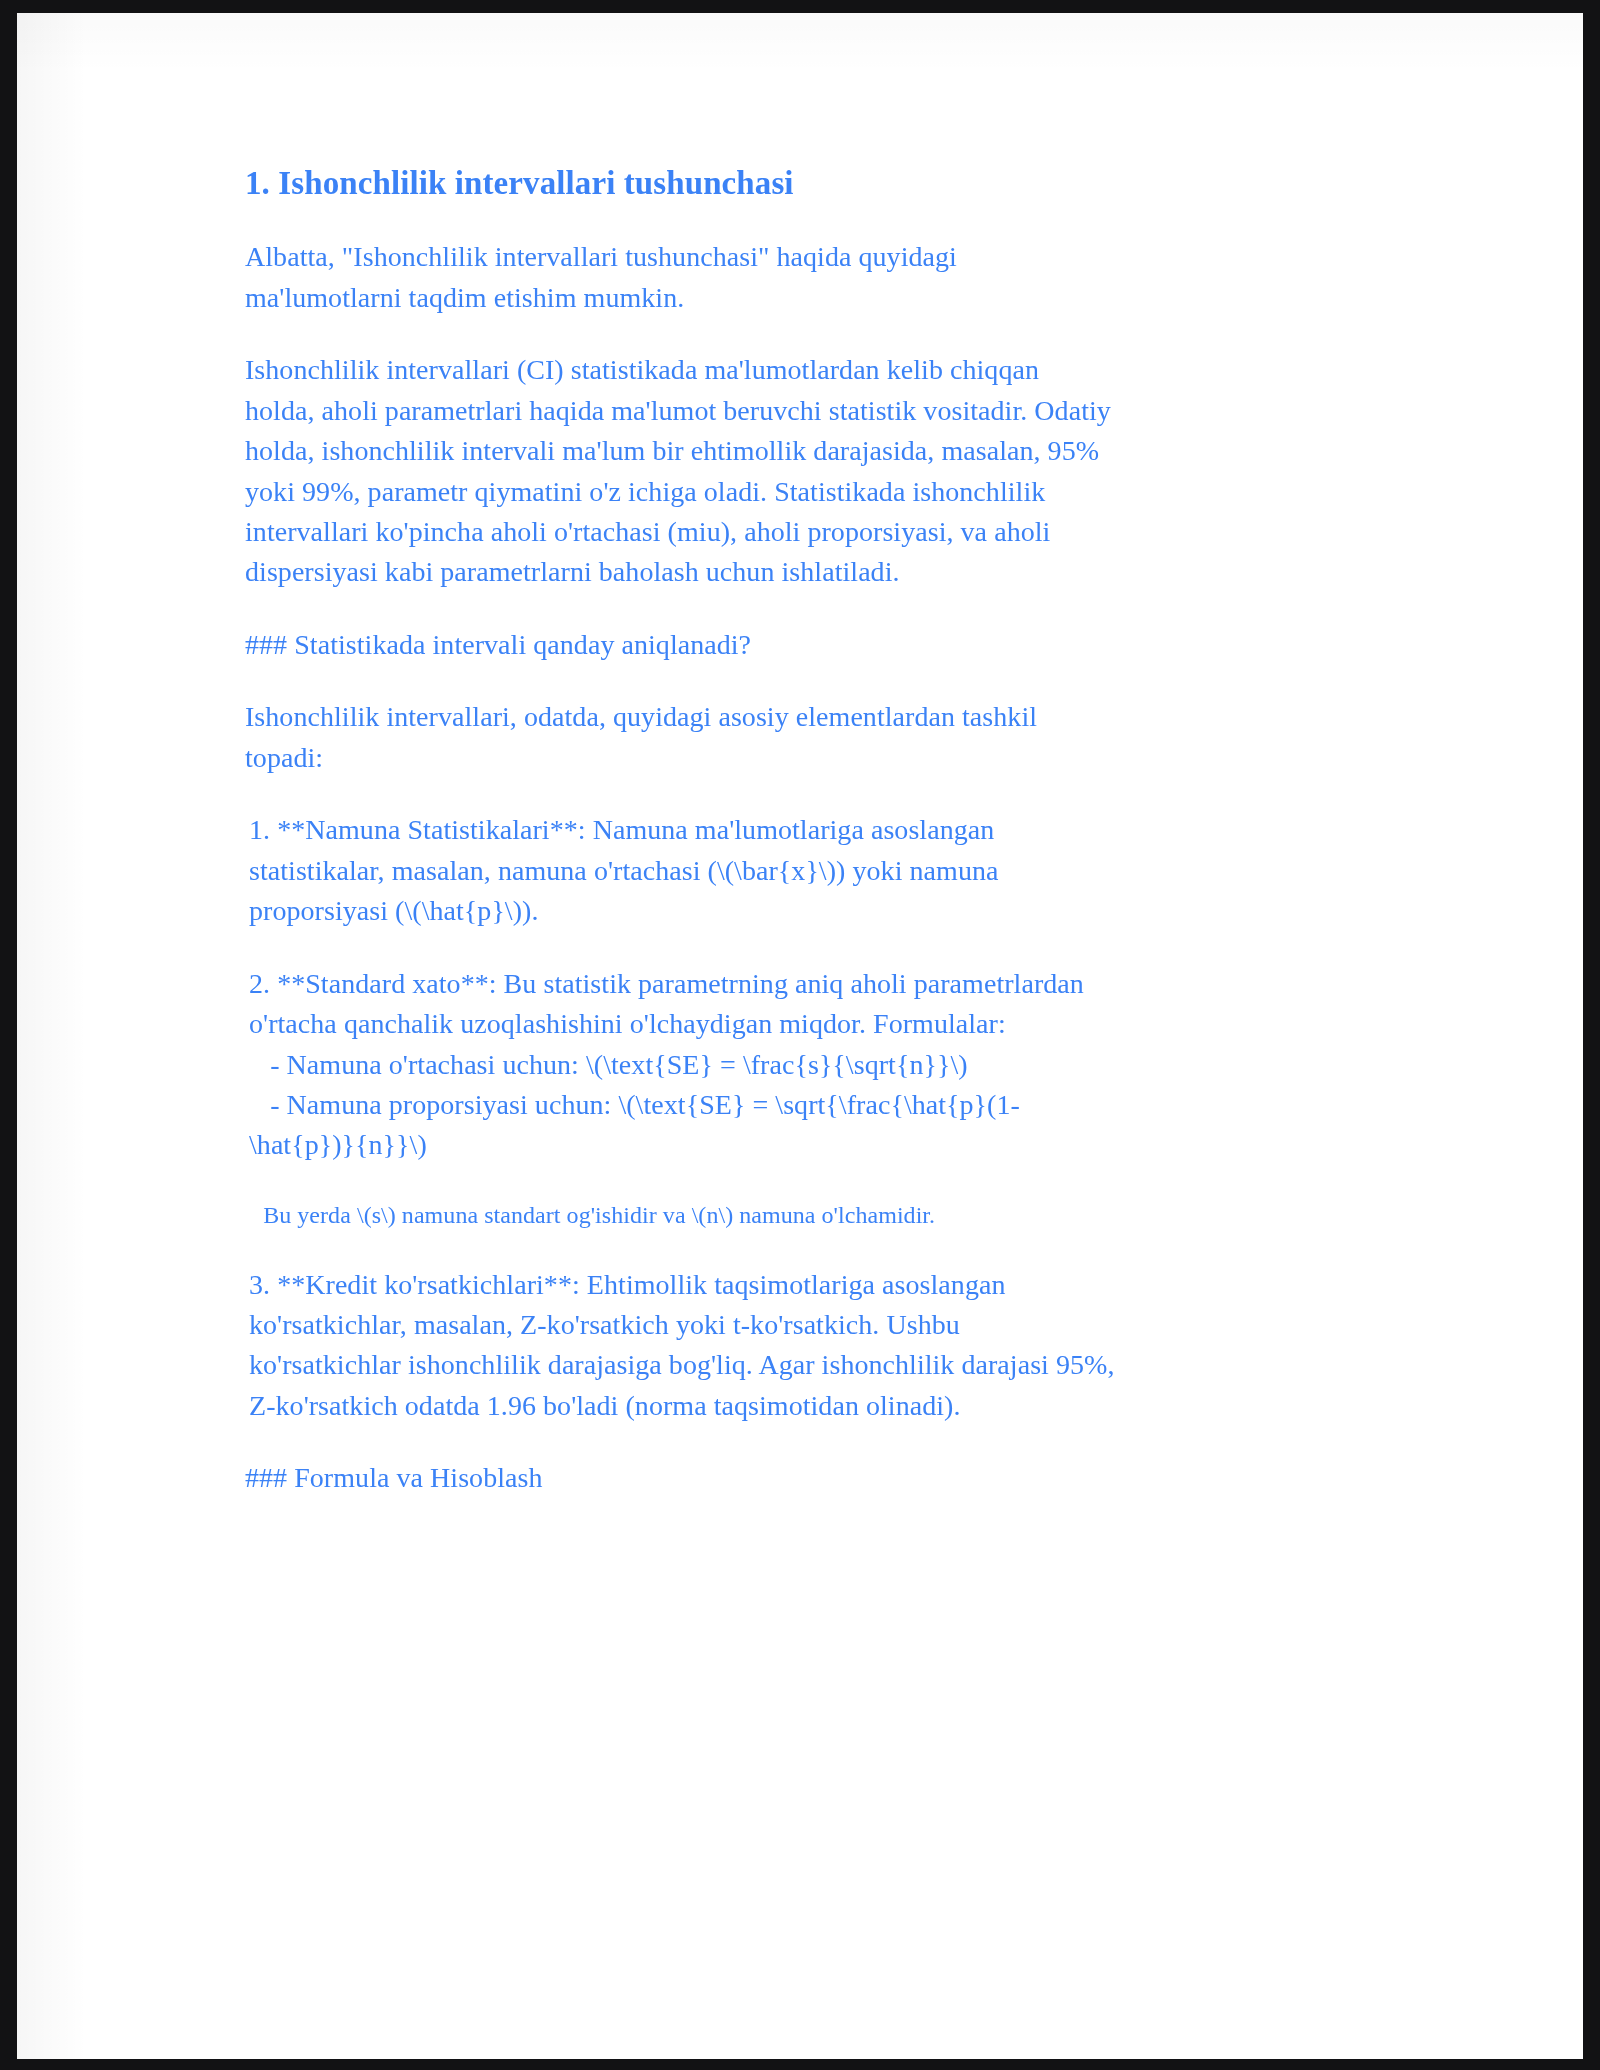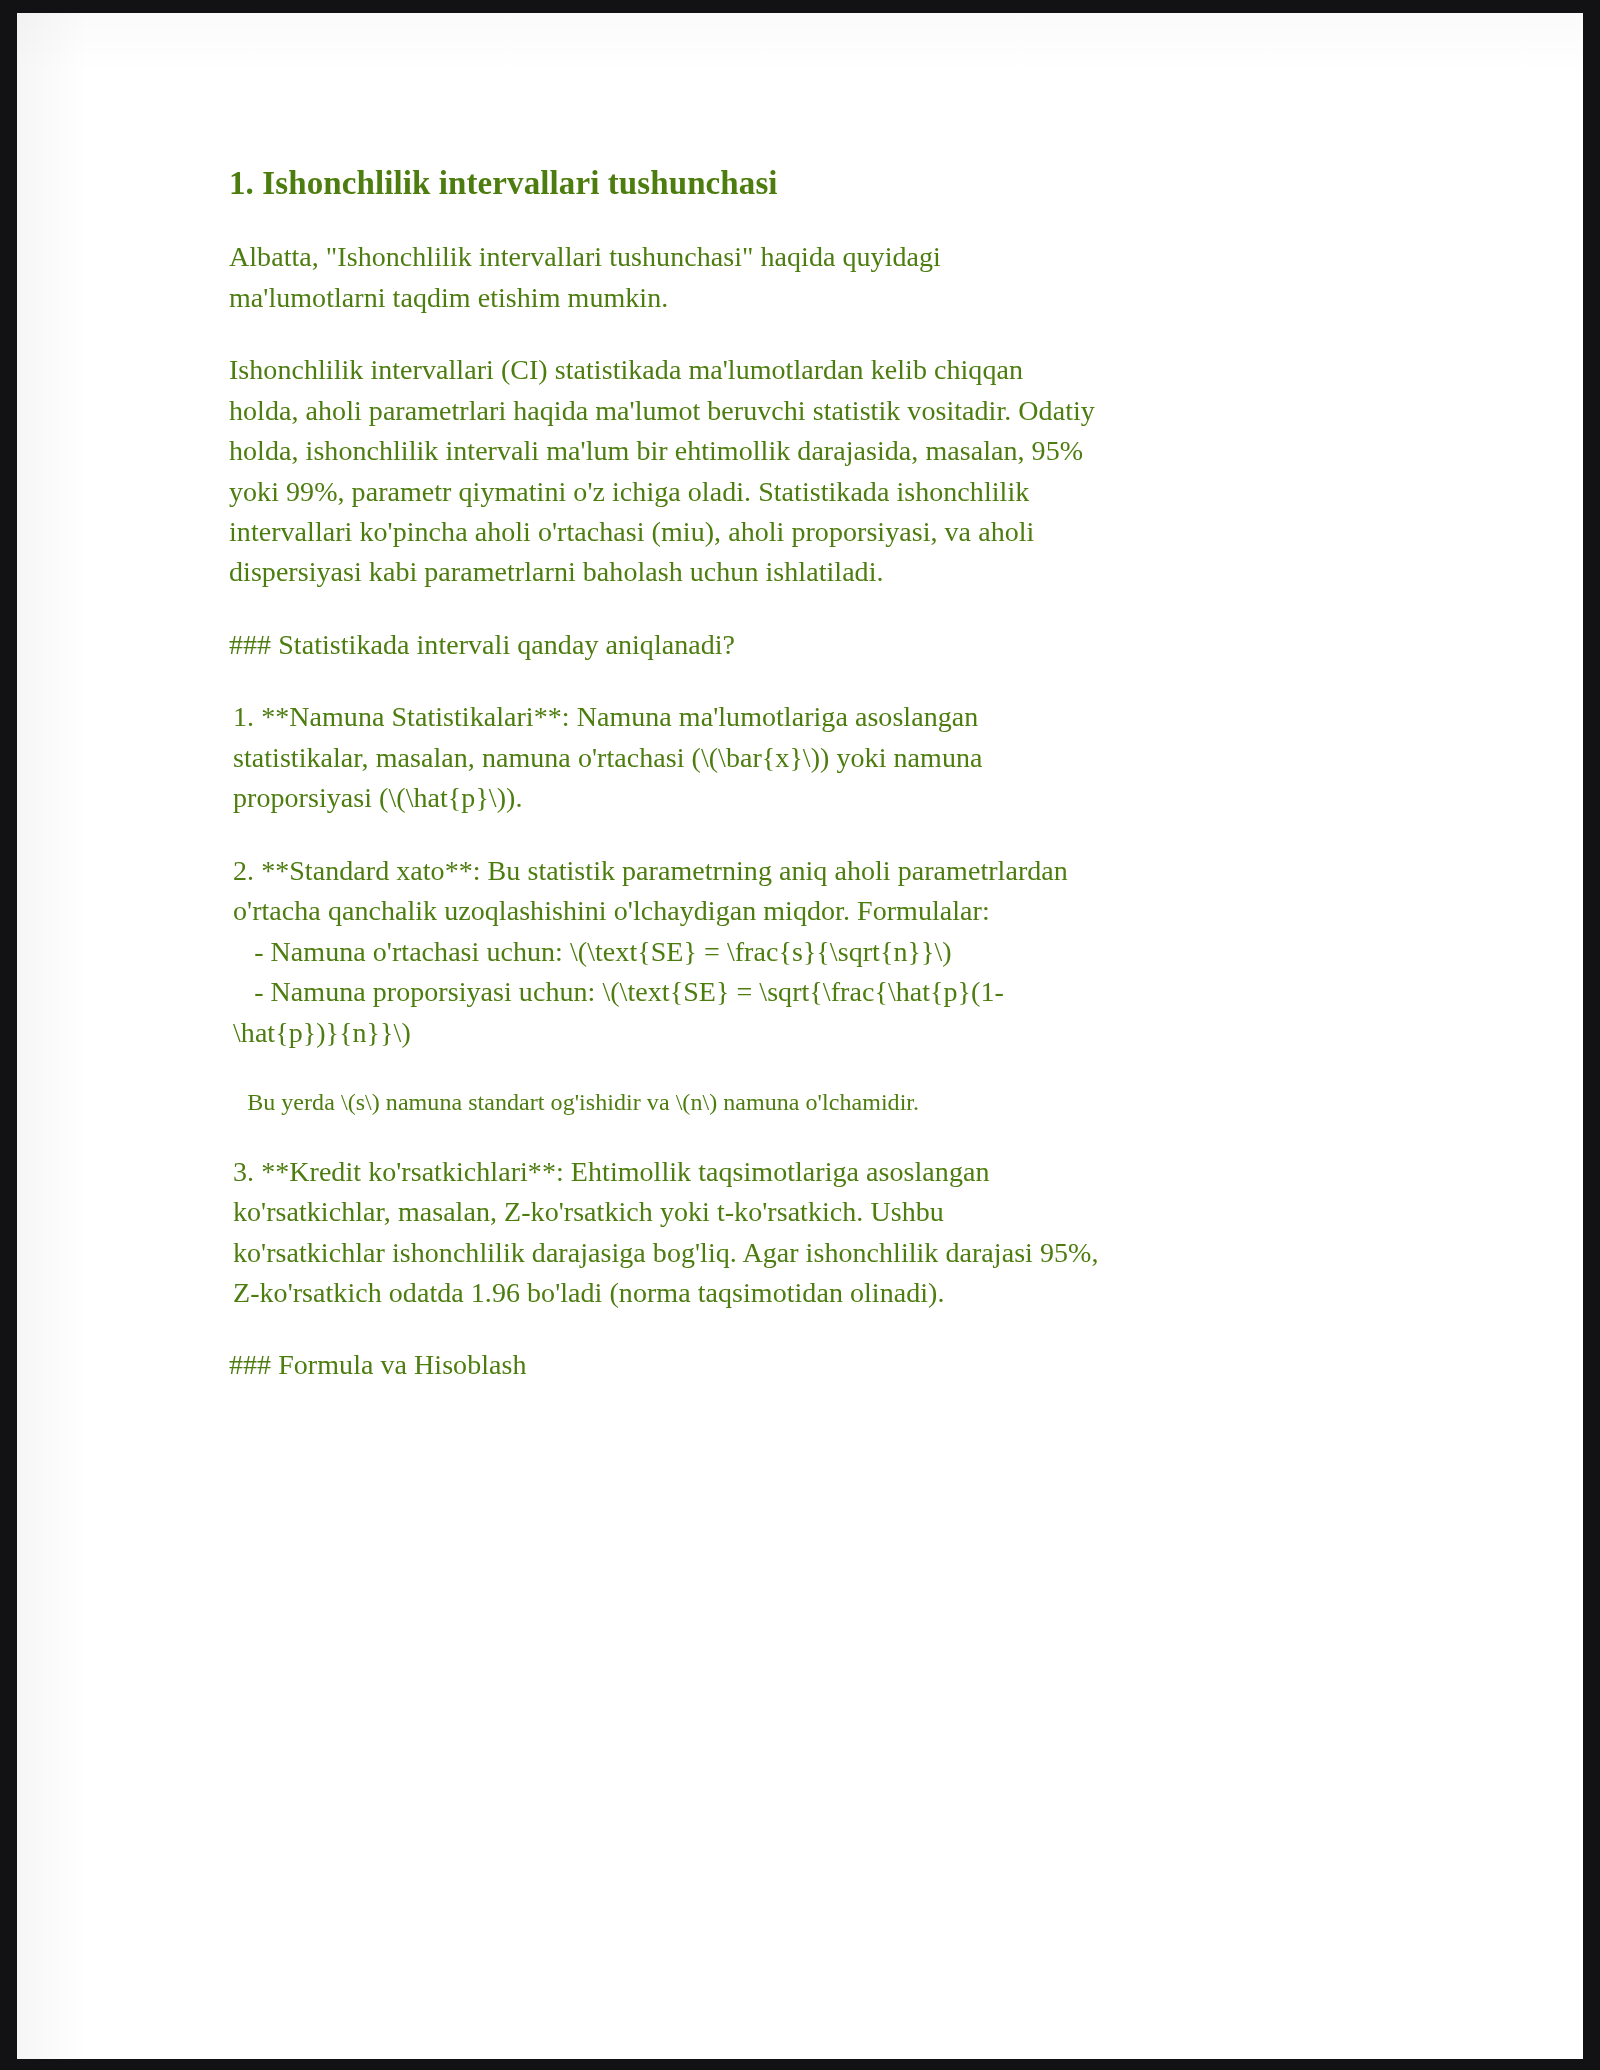--- a/index.html
+++ b/index.html
@@ -36,24 +36,24 @@
     content: "";
     position: absolute;
     left: 0; top: 0; right: 0; bottom: 0;
     background:
       linear-gradient(90deg, rgba(0,0,0,0.035) 0px, rgba(0,0,0,0) 70px),
       linear-gradient(180deg, rgba(0,0,0,0.02) 0px, rgba(0,0,0,0) 60px);
     pointer-events: none;
   }
   .doc-body {
     position: absolute;
-    left: 212px;
+    left: 228px;
     top: 150px;
     width: 1160px;
-    color: #4d7c0f;
+    color: #3b82f6;
   }
   .doc-title {
     font-size: 33px;
     font-weight: bold;
     line-height: 1.22;
     margin: 0 0 34px 0;
     letter-spacing: 0.1px;
   }
   .para {
     font-size: 28px;
@@ -97,20 +97,22 @@
 
       <p class="para">Ishonchlilik intervallari (CI) statistikada ma'lumotlardan kelib chiqqan
 holda, aholi parametrlari haqida ma'lumot beruvchi statistik vositadir. Odatiy
 holda, ishonchlilik intervali ma'lum bir ehtimollik darajasida, masalan, 95%
 yoki 99%, parametr qiymatini o'z ichiga oladi. Statistikada ishonchlilik
 intervallari ko'pincha aholi o'rtachasi (miu), aholi proporsiyasi, va aholi
 dispersiyasi kabi parametrlarni baholash uchun ishlatiladi.</p>
 
       <p class="md-heading">### Statistikada intervali qanday aniqlanadi?</p>
 
+      <p class="para">Ishonchlilik intervallari, odatda, quyidagi asosiy elementlardan tashkil
+topadi:</p>
 
       <p class="list-item">1. **Namuna Statistikalari**: Namuna ma'lumotlariga asoslangan
 statistikalar, masalan, namuna o'rtachasi (\(\bar{x}\)) yoki namuna
 proporsiyasi (\(\hat{p}\)).</p>
 
       <p class="list-item">2. **Standard xato**: Bu statistik parametrning aniq aholi parametrlardan
 o'rtacha qanchalik uzoqlashishini o'lchaydigan miqdor. Formulalar:
    - Namuna o'rtachasi uchun: \(\text{SE} = \frac{s}{\sqrt{n}}\)
    - Namuna proporsiyasi uchun: \(\text{SE} = \sqrt{\frac{\hat{p}(1-
 \hat{p})}{n}}\)</p>

